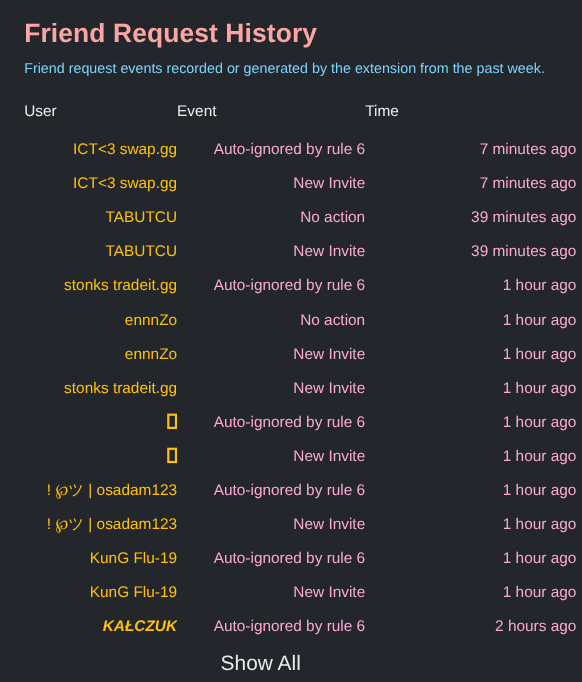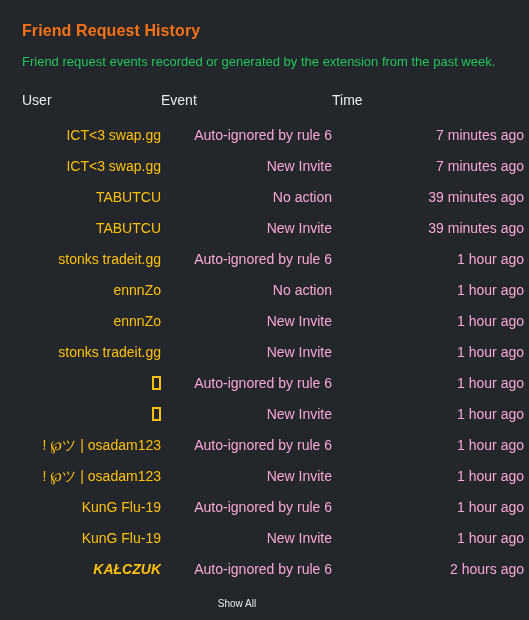--- a/index.html
+++ b/index.html
@@ -15,31 +15,31 @@
     -webkit-font-smoothing: antialiased;
   }
 
   .panel {
     padding: 18px 22px 0 27px;
     box-sizing: border-box;
     height: 100%;
   }
 
   .page-title {
-    color: #f97316;
-    font-size: 16px;
+    color: #fca5a5;
+    font-size: 24px;
     font-weight: bold;
     letter-spacing: 0.1px;
     margin: 0 0 0 -5px;
     padding: 0;
     line-height: 26px;
   }
 
   .page-subtitle {
-    color: #22c55e;
+    color: #7dd3fc;
     font-size: 13px;
     line-height: 20px;
     margin: 8px 0 0 -5px;
     white-space: nowrap;
   }
 
   table.history {
     width: 100%;
     border-collapse: collapse;
     margin-top: 20px;
@@ -91,21 +91,21 @@
     vertical-align: -2px;
   }
 
   .footer {
     margin-top: 9px;
     text-align: center;
     padding-right: 60px;
   }
   .show-all {
     color: #e6eaee;
-    font-size: 10px;
+    font-size: 19px;
     text-decoration: none;
     cursor: pointer;
   }
 </style>
 </head>
 <body>
 
 <div class="panel">
 
   <h1 class="page-title">Friend Request History</h1>

